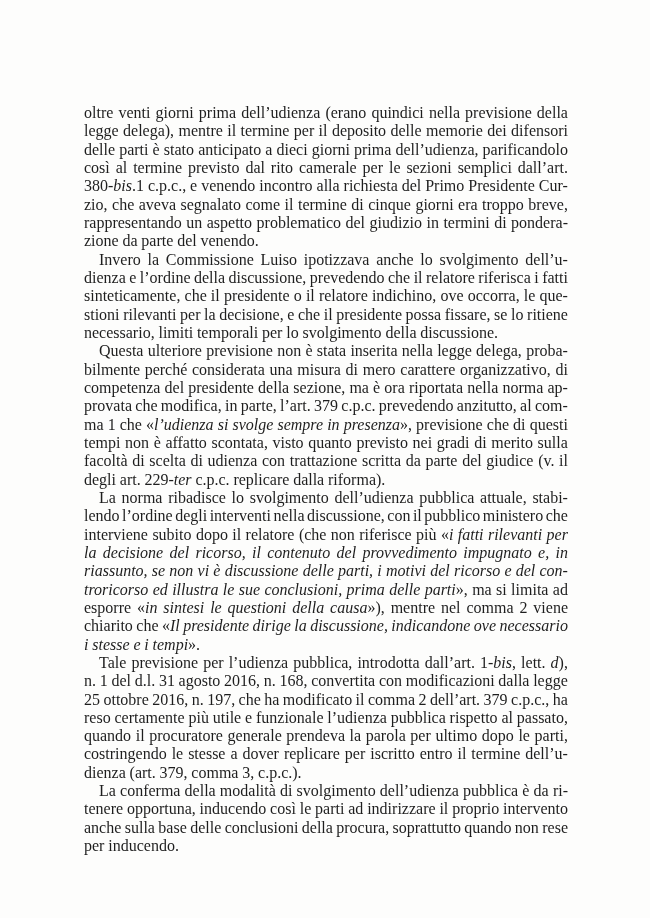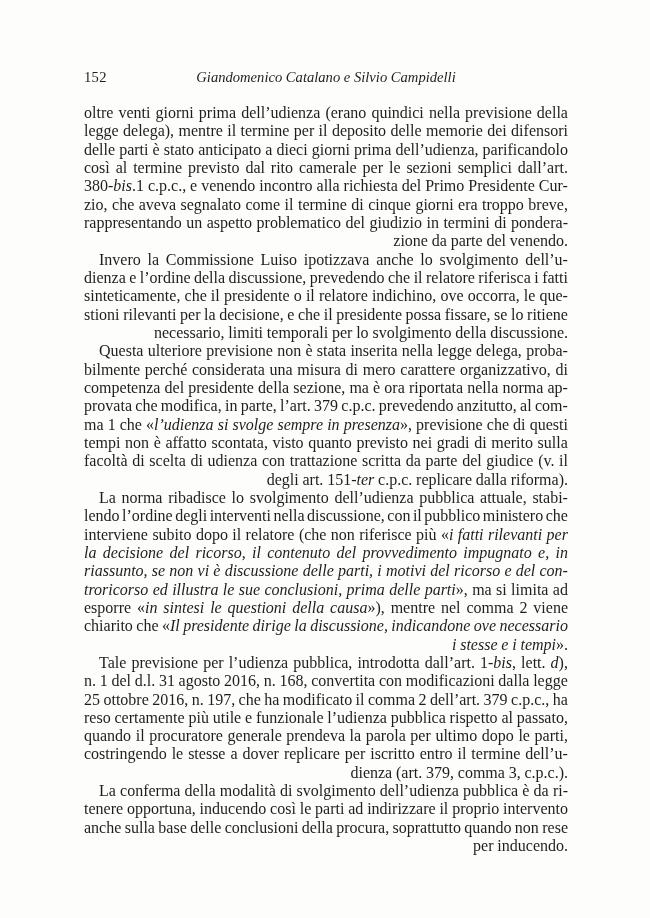--- a/index.html
+++ b/index.html
@@ -48,35 +48,31 @@
   .para { margin: 0; }
   .line {
     display: flex;
     justify-content: space-between;
     height: 18.33px;
     line-height: 18.33px;
     white-space: pre;
     overflow: visible;
   }
   .line.last {
-    justify-content: flex-end;
+    justify-content: flex-start;
     gap: 3.8px;
   }
   .line.indent { padding-left: 15px; text-align: right; }
   .word { display: inline-block; white-space: pre; }
   .it { font-style: italic; }
 </style>
 </head>
 <body>
 
 <div class="page">
-  <div class="header">
-    <span class="page-number">152</span>
-    <span class="running-head">Giandomenico Catalano e Silvio Campidelli</span>
-  </div>
   <div class="body-text">
       <div class="para">
         <div class="line"><span class="word"><span>oltre</span></span><span class="word"><span>venti</span></span><span class="word"><span>giorni</span></span><span class="word"><span>prima</span></span><span class="word"><span>dell’udienza</span></span><span class="word"><span>(erano</span></span><span class="word"><span>quindici</span></span><span class="word"><span>nella</span></span><span class="word"><span>previsione</span></span><span class="word"><span>della</span></span></div>
         <div class="line"><span class="word"><span>legge</span></span><span class="word"><span>delega),</span></span><span class="word"><span>mentre</span></span><span class="word"><span>il</span></span><span class="word"><span>termine</span></span><span class="word"><span>per</span></span><span class="word"><span>il</span></span><span class="word"><span>deposito</span></span><span class="word"><span>delle</span></span><span class="word"><span>memorie</span></span><span class="word"><span>dei</span></span><span class="word"><span>difensori</span></span></div>
         <div class="line"><span class="word"><span>delle</span></span><span class="word"><span>parti</span></span><span class="word"><span>è</span></span><span class="word"><span>stato</span></span><span class="word"><span>anticipato</span></span><span class="word"><span>a</span></span><span class="word"><span>dieci</span></span><span class="word"><span>giorni</span></span><span class="word"><span>prima</span></span><span class="word"><span>dell’udienza,</span></span><span class="word"><span>parificandolo</span></span></div>
         <div class="line"><span class="word"><span>così</span></span><span class="word"><span>al</span></span><span class="word"><span>termine</span></span><span class="word"><span>previsto</span></span><span class="word"><span>dal</span></span><span class="word"><span>rito</span></span><span class="word"><span>camerale</span></span><span class="word"><span>per</span></span><span class="word"><span>le</span></span><span class="word"><span>sezioni</span></span><span class="word"><span>semplici</span></span><span class="word"><span>dall’art.</span></span></div>
         <div class="line"><span class="word"><span>380-</span><span class="it">bis</span><span>.1</span></span><span class="word"><span>c.p.c.,</span></span><span class="word"><span>e</span></span><span class="word"><span>venendo</span></span><span class="word"><span>incontro</span></span><span class="word"><span>alla</span></span><span class="word"><span>richiesta</span></span><span class="word"><span>del</span></span><span class="word"><span>Primo</span></span><span class="word"><span>Presidente</span></span><span class="word"><span>Cur-</span></span></div>
         <div class="line"><span class="word"><span>zio,</span></span><span class="word"><span>che</span></span><span class="word"><span>aveva</span></span><span class="word"><span>segnalato</span></span><span class="word"><span>come</span></span><span class="word"><span>il</span></span><span class="word"><span>termine</span></span><span class="word"><span>di</span></span><span class="word"><span>cinque</span></span><span class="word"><span>giorni</span></span><span class="word"><span>era</span></span><span class="word"><span>troppo</span></span><span class="word"><span>breve,</span></span></div>
         <div class="line"><span class="word"><span>rappresentando</span></span><span class="word"><span>un</span></span><span class="word"><span>aspetto</span></span><span class="word"><span>problematico</span></span><span class="word"><span>del</span></span><span class="word"><span>giudizio</span></span><span class="word"><span>in</span></span><span class="word"><span>termini</span></span><span class="word"><span>di</span></span><span class="word"><span>pondera-</span></span></div>
         <div class="line last"><span class="word"><span>zione</span></span><span class="word"><span>da</span></span><span class="word"><span>parte</span></span><span class="word"><span>del</span></span><span class="word"><span>venendo.</span></span></div>
@@ -89,21 +85,21 @@
         <div class="line last"><span class="word"><span>necessario,</span></span><span class="word"><span>limiti</span></span><span class="word"><span>temporali</span></span><span class="word"><span>per</span></span><span class="word"><span>lo</span></span><span class="word"><span>svolgimento</span></span><span class="word"><span>della</span></span><span class="word"><span>discussione.</span></span></div>
       </div>
       <div class="para">
         <div class="line indent"><span class="word"><span>Questa</span></span><span class="word"><span>ulteriore</span></span><span class="word"><span>previsione</span></span><span class="word"><span>non</span></span><span class="word"><span>è</span></span><span class="word"><span>stata</span></span><span class="word"><span>inserita</span></span><span class="word"><span>nella</span></span><span class="word"><span>legge</span></span><span class="word"><span>delega,</span></span><span class="word"><span>proba-</span></span></div>
         <div class="line"><span class="word"><span>bilmente</span></span><span class="word"><span>perché</span></span><span class="word"><span>considerata</span></span><span class="word"><span>una</span></span><span class="word"><span>misura</span></span><span class="word"><span>di</span></span><span class="word"><span>mero</span></span><span class="word"><span>carattere</span></span><span class="word"><span>organizzativo,</span></span><span class="word"><span>di</span></span></div>
         <div class="line"><span class="word"><span>competenza</span></span><span class="word"><span>del</span></span><span class="word"><span>presidente</span></span><span class="word"><span>della</span></span><span class="word"><span>sezione,</span></span><span class="word"><span>ma</span></span><span class="word"><span>è</span></span><span class="word"><span>ora</span></span><span class="word"><span>riportata</span></span><span class="word"><span>nella</span></span><span class="word"><span>norma</span></span><span class="word"><span>ap-</span></span></div>
         <div class="line"><span class="word"><span>provata</span></span><span class="word"><span>che</span></span><span class="word"><span>modifica,</span></span><span class="word"><span>in</span></span><span class="word"><span>parte,</span></span><span class="word"><span>l’art.</span></span><span class="word"><span>379</span></span><span class="word"><span>c.p.c.</span></span><span class="word"><span>prevedendo</span></span><span class="word"><span>anzitutto,</span></span><span class="word"><span>al</span></span><span class="word"><span>com-</span></span></div>
         <div class="line"><span class="word"><span>ma</span></span><span class="word"><span>1</span></span><span class="word"><span>che</span></span><span class="word"><span>«</span><span class="it">l’udienza</span></span><span class="word"><span class="it">si</span></span><span class="word"><span class="it">svolge</span></span><span class="word"><span class="it">sempre</span></span><span class="word"><span class="it">in</span></span><span class="word"><span class="it">presenza</span><span>»,</span></span><span class="word"><span>previsione</span></span><span class="word"><span>che</span></span><span class="word"><span>di</span></span><span class="word"><span>questi</span></span></div>
         <div class="line"><span class="word"><span>tempi</span></span><span class="word"><span>non</span></span><span class="word"><span>è</span></span><span class="word"><span>affatto</span></span><span class="word"><span>scontata,</span></span><span class="word"><span>visto</span></span><span class="word"><span>quanto</span></span><span class="word"><span>previsto</span></span><span class="word"><span>nei</span></span><span class="word"><span>gradi</span></span><span class="word"><span>di</span></span><span class="word"><span>merito</span></span><span class="word"><span>sulla</span></span></div>
         <div class="line"><span class="word"><span>facoltà</span></span><span class="word"><span>di</span></span><span class="word"><span>scelta</span></span><span class="word"><span>di</span></span><span class="word"><span>udienza</span></span><span class="word"><span>con</span></span><span class="word"><span>trattazione</span></span><span class="word"><span>scritta</span></span><span class="word"><span>da</span></span><span class="word"><span>parte</span></span><span class="word"><span>del</span></span><span class="word"><span>giudice</span></span><span class="word"><span>(v.</span></span><span class="word"><span>il</span></span></div>
-        <div class="line last"><span class="word"><span>degli</span></span><span class="word"><span>art.</span></span><span class="word"><span>151-</span><span class="it">ter</span></span><span class="word"><span>c.p.c.</span></span><span class="word"><span>replicare</span></span><span class="word"><span>dalla</span></span><span class="word"><span>riforma).</span></span></div>
+        <div class="line last"><span class="word"><span>degli</span></span><span class="word"><span>art.</span></span><span class="word"><span>229-</span><span class="it">ter</span></span><span class="word"><span>c.p.c.</span></span><span class="word"><span>replicare</span></span><span class="word"><span>dalla</span></span><span class="word"><span>riforma).</span></span></div>
       </div>
       <div class="para">
         <div class="line indent"><span class="word"><span>La</span></span><span class="word"><span>norma</span></span><span class="word"><span>ribadisce</span></span><span class="word"><span>lo</span></span><span class="word"><span>svolgimento</span></span><span class="word"><span>dell’udienza</span></span><span class="word"><span>pubblica</span></span><span class="word"><span>attuale,</span></span><span class="word"><span>stabi-</span></span></div>
         <div class="line"><span class="word"><span>lendo</span></span><span class="word"><span>l’ordine</span></span><span class="word"><span>degli</span></span><span class="word"><span>interventi</span></span><span class="word"><span>nella</span></span><span class="word"><span>discussione,</span></span><span class="word"><span>con</span></span><span class="word"><span>il</span></span><span class="word"><span>pubblico</span></span><span class="word"><span>ministero</span></span><span class="word"><span>che</span></span></div>
         <div class="line"><span class="word"><span>interviene</span></span><span class="word"><span>subito</span></span><span class="word"><span>dopo</span></span><span class="word"><span>il</span></span><span class="word"><span>relatore</span></span><span class="word"><span>(che</span></span><span class="word"><span>non</span></span><span class="word"><span>riferisce</span></span><span class="word"><span>più</span></span><span class="word"><span>«</span><span class="it">i</span></span><span class="word"><span class="it">fatti</span></span><span class="word"><span class="it">rilevanti</span></span><span class="word"><span class="it">per</span></span></div>
         <div class="line"><span class="word"><span class="it">la</span></span><span class="word"><span class="it">decisione</span></span><span class="word"><span class="it">del</span></span><span class="word"><span class="it">ricorso,</span></span><span class="word"><span class="it">il</span></span><span class="word"><span class="it">contenuto</span></span><span class="word"><span class="it">del</span></span><span class="word"><span class="it">provvedimento</span></span><span class="word"><span class="it">impugnato</span></span><span class="word"><span class="it">e,</span></span><span class="word"><span class="it">in</span></span></div>
         <div class="line"><span class="word"><span class="it">riassunto,</span></span><span class="word"><span class="it">se</span></span><span class="word"><span class="it">non</span></span><span class="word"><span class="it">vi</span></span><span class="word"><span class="it">è</span></span><span class="word"><span class="it">discussione</span></span><span class="word"><span class="it">delle</span></span><span class="word"><span class="it">parti,</span></span><span class="word"><span class="it">i</span></span><span class="word"><span class="it">motivi</span></span><span class="word"><span class="it">del</span></span><span class="word"><span class="it">ricorso</span></span><span class="word"><span class="it">e</span></span><span class="word"><span class="it">del</span></span><span class="word"><span class="it">con-</span></span></div>
         <div class="line"><span class="word"><span class="it">troricorso</span></span><span class="word"><span class="it">ed</span></span><span class="word"><span class="it">illustra</span></span><span class="word"><span class="it">le</span></span><span class="word"><span class="it">sue</span></span><span class="word"><span class="it">conclusioni,</span></span><span class="word"><span class="it">prima</span></span><span class="word"><span class="it">delle</span></span><span class="word"><span class="it">parti</span><span>»,</span></span><span class="word"><span>ma</span></span><span class="word"><span>si</span></span><span class="word"><span>limita</span></span><span class="word"><span>ad</span></span></div>
         <div class="line"><span class="word"><span>esporre</span></span><span class="word"><span>«</span><span class="it">in</span></span><span class="word"><span class="it">sintesi</span></span><span class="word"><span class="it">le</span></span><span class="word"><span class="it">questioni</span></span><span class="word"><span class="it">della</span></span><span class="word"><span class="it">causa</span><span>»),</span></span><span class="word"><span>mentre</span></span><span class="word"><span>nel</span></span><span class="word"><span>comma</span></span><span class="word"><span>2</span></span><span class="word"><span>viene</span></span></div>
         <div class="line"><span class="word"><span>chiarito</span></span><span class="word"><span>che</span></span><span class="word"><span>«</span><span class="it">Il</span></span><span class="word"><span class="it">presidente</span></span><span class="word"><span class="it">dirige</span></span><span class="word"><span class="it">la</span></span><span class="word"><span class="it">discussione,</span></span><span class="word"><span class="it">indicandone</span></span><span class="word"><span class="it">ove</span></span><span class="word"><span class="it">necessario</span></span></div>

